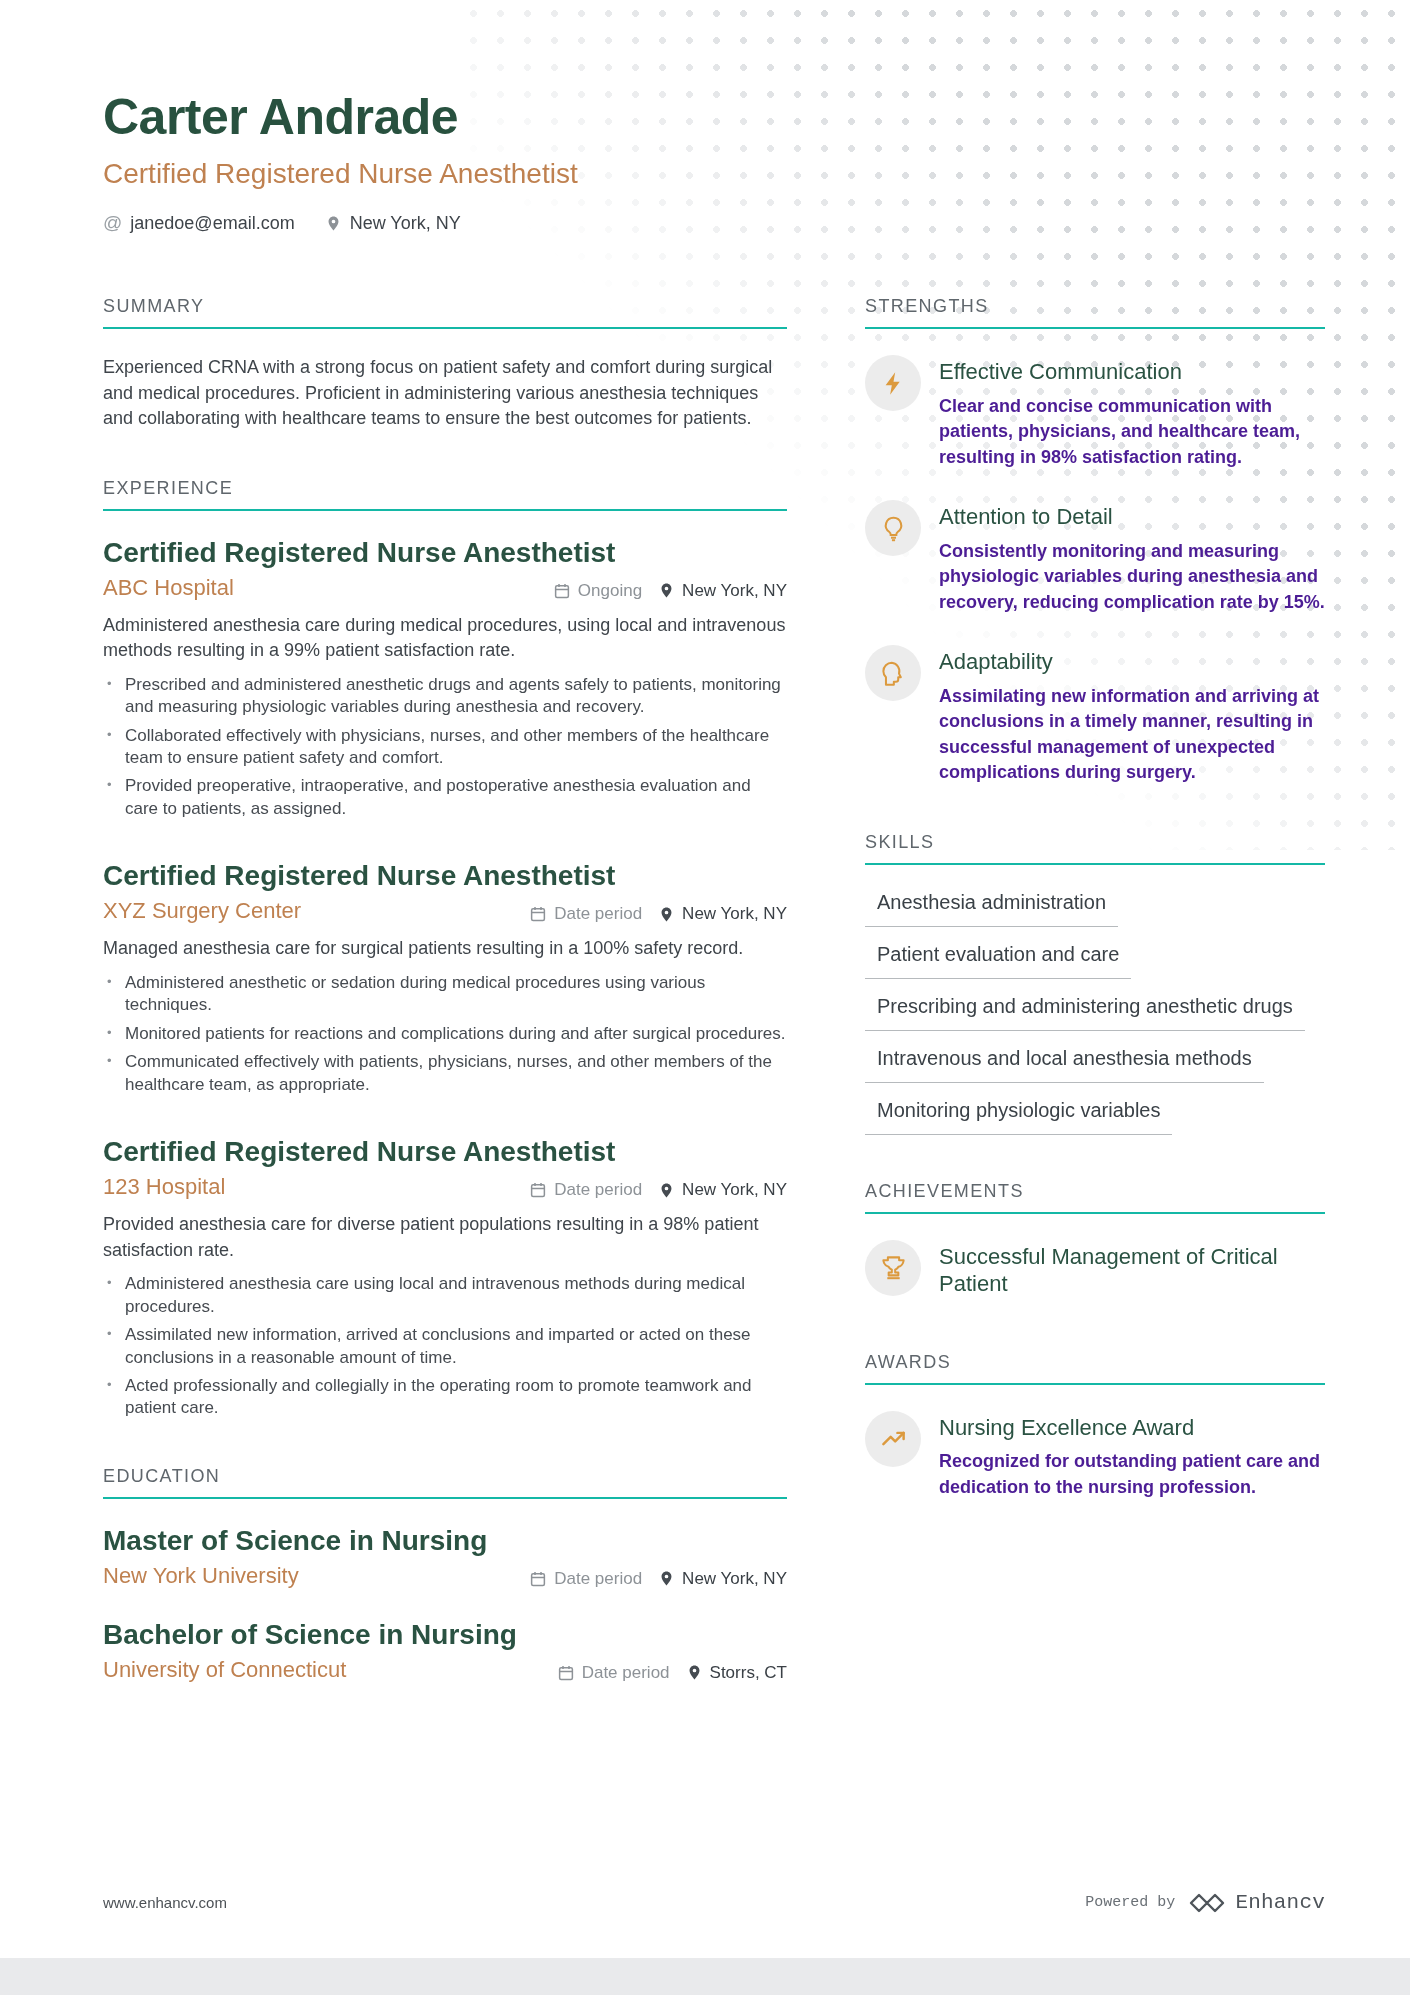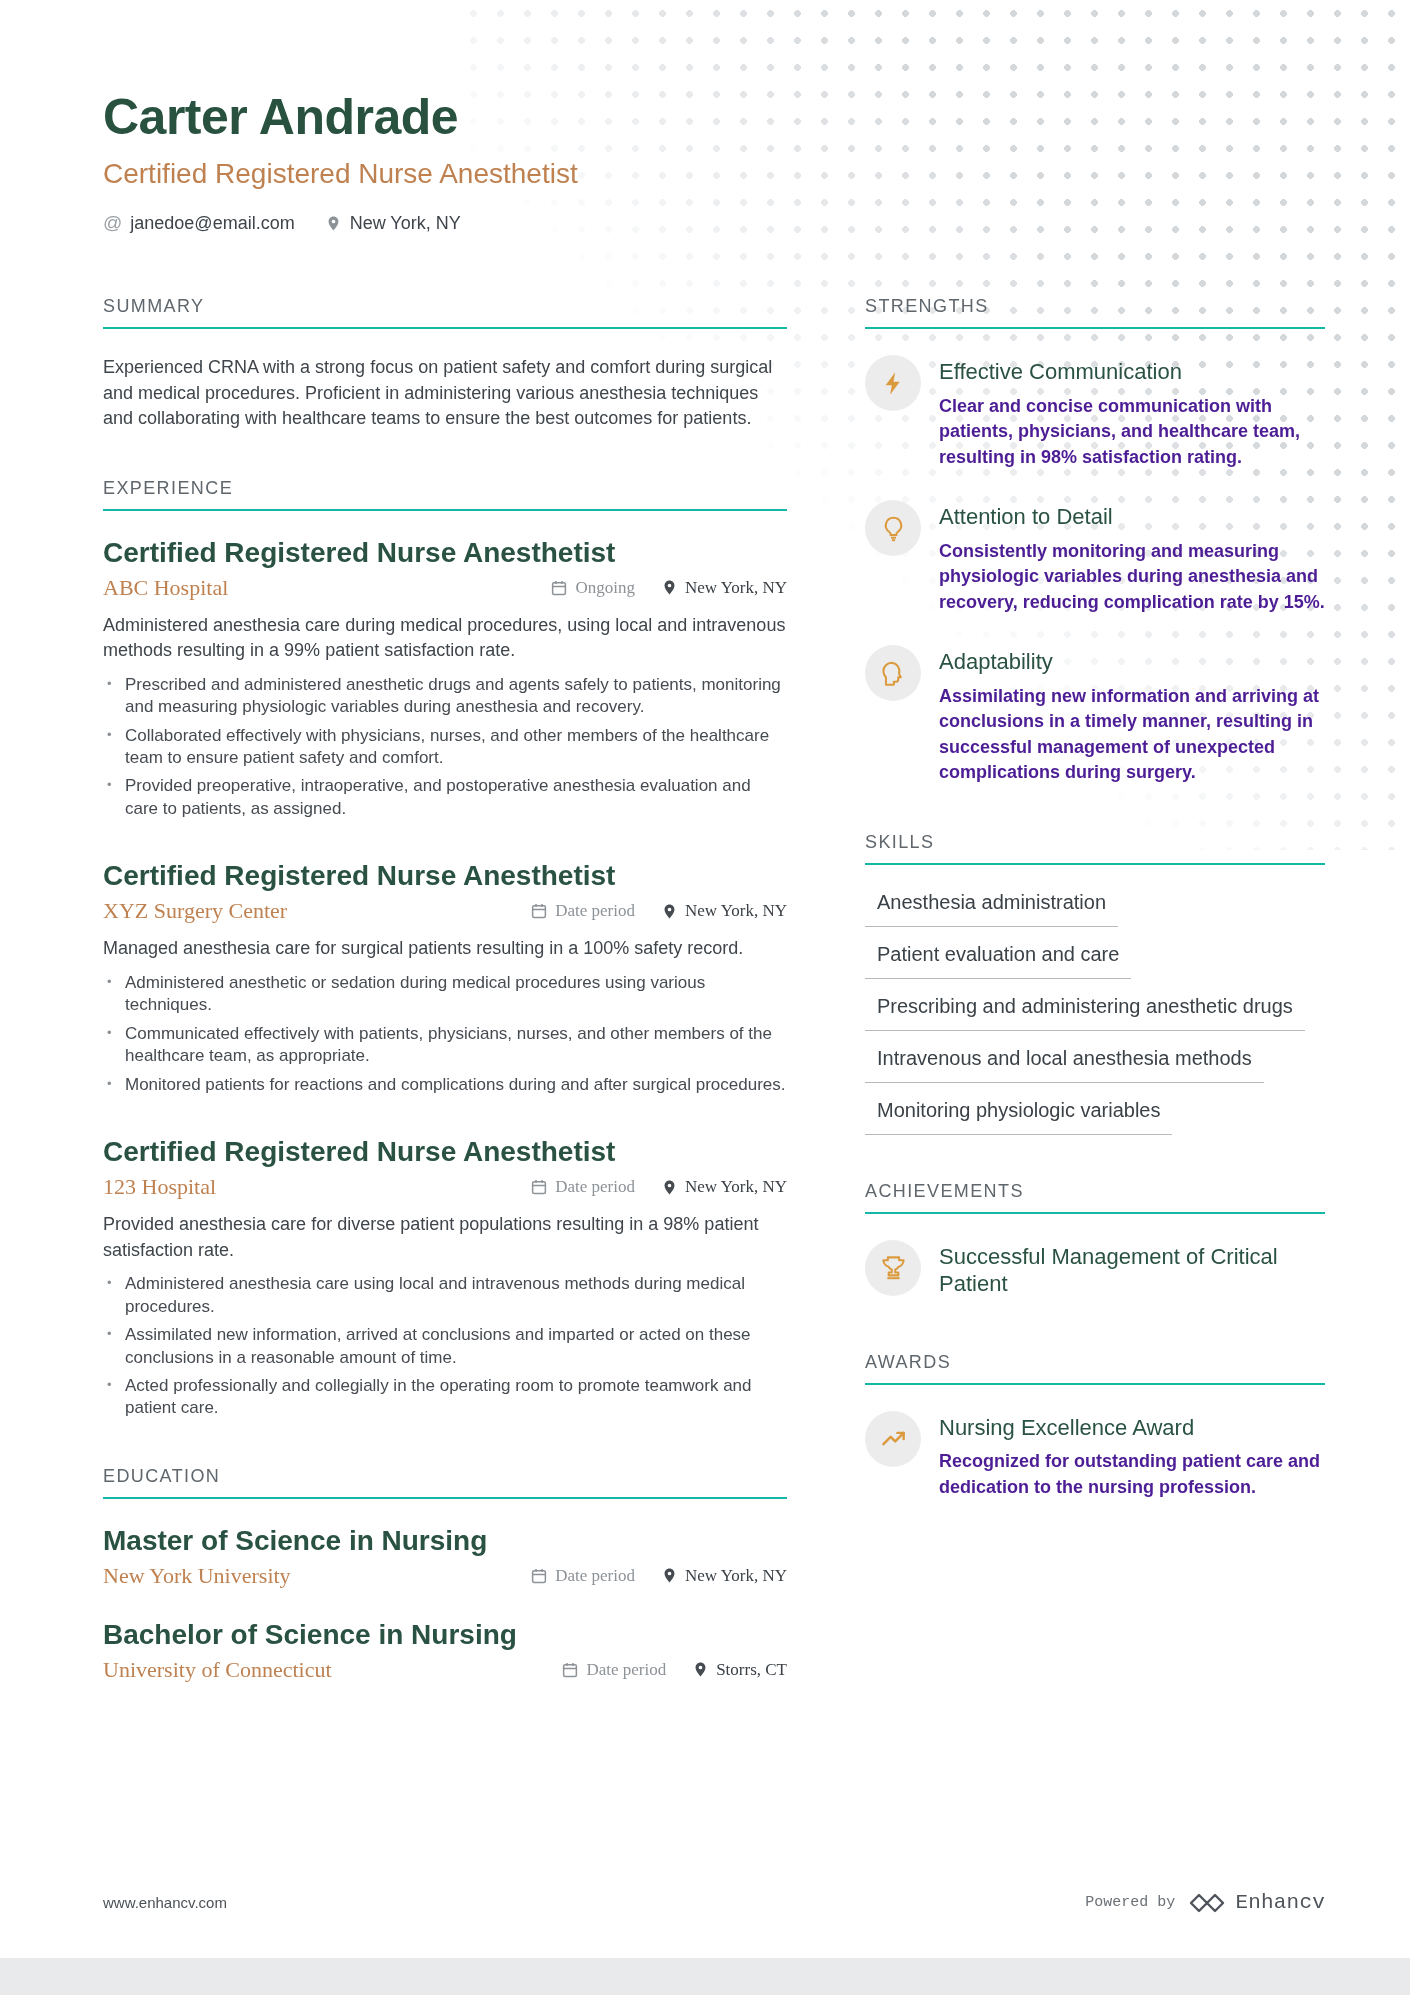--- a/index.html
+++ b/index.html
@@ -37,21 +37,21 @@
 
   .section { margin-bottom:46px; }
   .section-h {
     font-size:18px; font-weight:400; color:#5f666c; letter-spacing:1.4px;
     padding-bottom:10px; border-bottom:2px solid #14b8a6; margin-bottom:26px;
   }
 
   
   .job { margin-bottom:40px; }
   .job-title, .degree { font-size:28px; font-weight:600; color:#2a5242; margin-bottom:6px; }
-  .meta-row { display:flex; align-items:center; gap:26px;font-family:Liberation Serif, serif; }
+  .meta-row { display:flex; align-items:flex-end; gap:16px; }
   .company, .school { font-size:22px; color:#bf8150; font-weight:500; flex:1; }
   .meta { display:inline-flex; align-items:center; gap:7px; font-size:17px; white-space:nowrap; }
   .meta.period { color:#8d9297; }
   .meta.loc { color:#3a4046; }
   .desc { font-size:18px; line-height:1.42; color:#3f454b; margin-top:12px; }
   ul.bullets { list-style:none; margin-top:10px; }
   ul.bullets li {
     position:relative; padding-left:22px; font-size:17px; line-height:1.32;
     color:#464b51; margin-bottom:6px;
   }
@@ -199,22 +199,22 @@
               <span class="meta loc">
                 <svg class="ic ic-pin">
                     <use href="#i-pin"></use>
                   </svg>
                 <span>New York, NY</span>
               </span>
             </div>
             <p class="desc">Managed anesthesia care for surgical patients resulting in a 100% safety record.</p>
             <ul class="bullets">
               <li>Administered anesthetic or sedation during medical procedures using various techniques.</li>
+              <li>Monitored patients for reactions and complications during and after surgical procedures.</li>
               <li>Communicated effectively with patients, physicians, nurses, and other members of the healthcare team, as appropriate.</li>
-              <li>Monitored patients for reactions and complications during and after surgical procedures.</li>
             </ul>
           </article>
 
           <article class="job" style="margin-bottom:0;">
             <h3 class="job-title">Certified Registered Nurse Anesthetist</h3>
             <div class="meta-row">
               <span class="company">123 Hospital</span>
               <span class="meta period">
                 <svg class="ic ic-cal">
                     <use href="#i-cal"></use>

